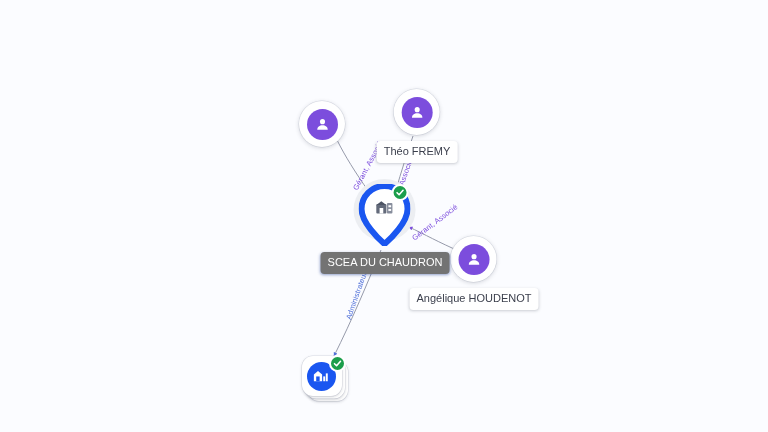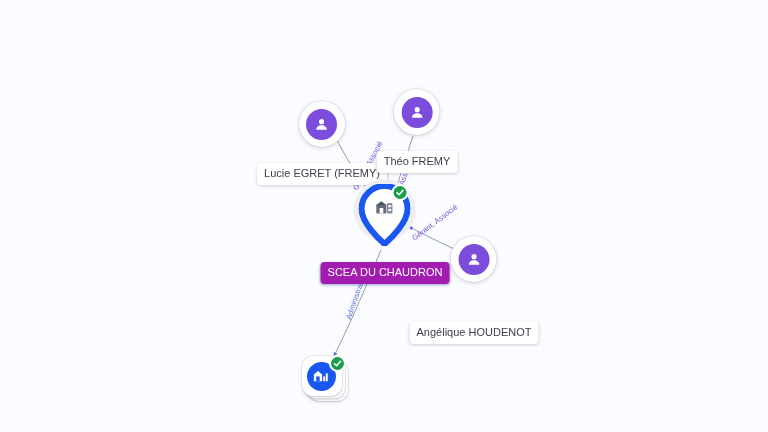--- a/index.html
+++ b/index.html
@@ -52,32 +52,32 @@
     border-radius: 50%;
     background: #7c4ddd;
     display: flex;
     align-items: center;
     justify-content: center;
   }
   .person-disc svg { display: block; }
 
   
   .node-label {
-    margin-top: 16px;
+    margin-top: 6px;
     background: #ffffff;
     color: #3b3f4c;
     font-size: 11px;
     line-height: 1;
     padding: 5px 7px 6px 7px;
     border-radius: 4px;
     box-shadow: 0 1px 3px rgba(60,64,80,0.25);
     white-space: nowrap;
   }
   .node-label.selected {
-    background: #a21caf;
+    background: #737373;
     color: #ffffff;
     box-shadow: 0 1px 3px rgba(20,50,140,0.45);
   }
 
   
   .pin-wrap {
     position: relative;
     width: 72px;
     height: 62px;
     display: flex;
@@ -216,36 +216,35 @@
 
 <div class="node" style="left:322px; top:101px; transform: translateX(-50%);">
   <div class="person-halo">
     <div class="person-disc">
       <svg width="17" height="17" viewBox="0 0 24 24" fill="#ffffff" aria-hidden="true">
         <circle cx="12" cy="8" r="3.6"></circle>
         <path d="M4.6 19.4c0-3.9 3.3-6.2 7.4-6.2s7.4 2.3 7.4 6.2z"></path>
       </svg>
     </div>
   </div>
-  <div class="node-label">Lucie EGRET (FREMY)</div>
 </div>
 
 <div class="node" style="left:417px; top:89px; transform: translateX(-50%);">
   <div class="person-halo">
     <div class="person-disc">
       <svg width="17" height="17" viewBox="0 0 24 24" fill="#ffffff" aria-hidden="true">
         <circle cx="12" cy="8" r="3.6"></circle>
         <path d="M4.6 19.4c0-3.9 3.3-6.2 7.4-6.2s7.4 2.3 7.4 6.2z"></path>
       </svg>
     </div>
   </div>
   <div class="node-label">Théo FREMY</div>
 </div>
 
-<div class="node" style="left:474px; top:236px; transform: translateX(-50%); gap: 24px;">
+<div class="node" style="left:474px; top:236px; transform: translateX(-50%);">
   <div class="person-halo">
     <div class="person-disc">
       <svg width="17" height="17" viewBox="0 0 24 24" fill="#ffffff" aria-hidden="true">
         <circle cx="12" cy="8" r="3.6"></circle>
         <path d="M4.6 19.4c0-3.9 3.3-6.2 7.4-6.2s7.4 2.3 7.4 6.2z"></path>
       </svg>
     </div>
   </div>
   <div class="node-label">Angélique HOUDENOT</div>
 </div>

